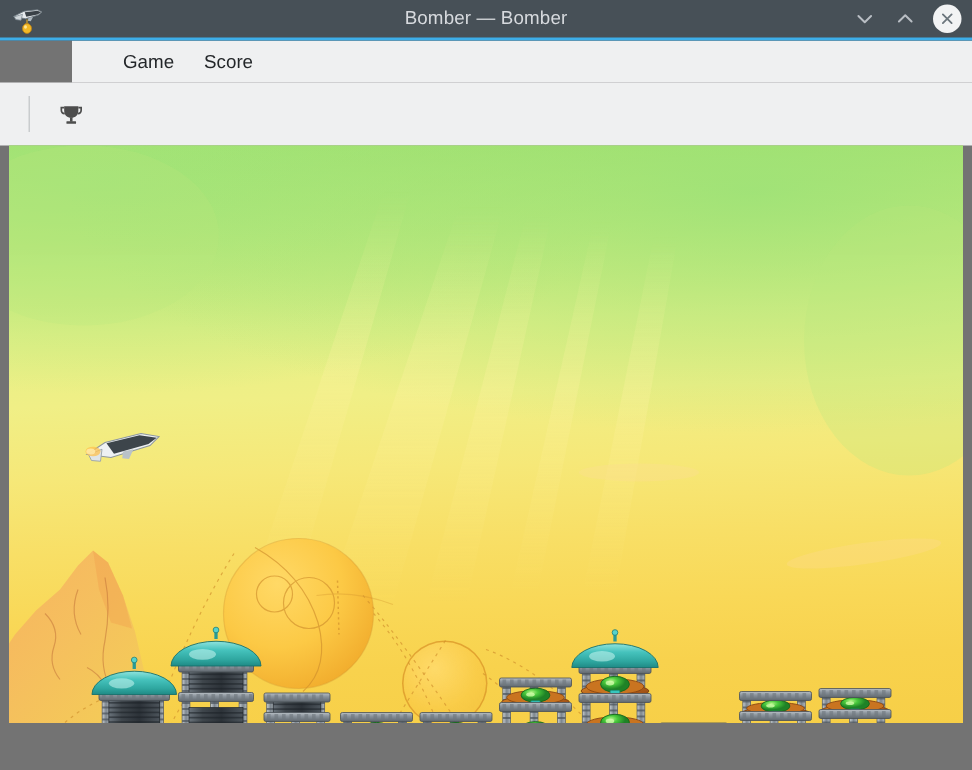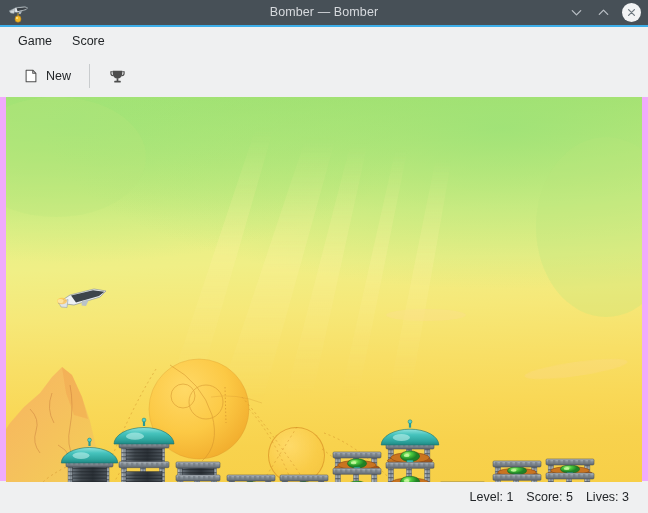--- a/index.html
+++ b/index.html
@@ -6,21 +6,21 @@
   html, body {
     width: 648px; height: 513px;
     font-family: "Liberation Sans", sans-serif;
     overflow: hidden;
     background: #eff0f1;
   }
   #app {
     width: 648px; height: 513px;
     position: relative;
     display: flex; flex-direction: column;
-    background: #f0abfc;
+    background: #737373;
   }
 
   
   .titlebar {
     height: 27px;
     background: #475057;
     display: flex; align-items: center;
     position: relative;
     flex: 0 0 27px;
     border-bottom: 2px solid #3daee9;
@@ -57,21 +57,22 @@
     background: #f2f3f4;
     display: flex; align-items: center; justify-content: center;
   }
 
   
   .menubar {
     height: 28px;
     flex: 0 0 28px;
     background: #eff0f1;
     display: flex; align-items: center;
-    padding-left: 8px;
+    padding-left: 24px;
+    margin-left: 48px;
   }
   .menuitem {
     font-size: 12.5px;
     color: #232629;
     padding: 4px 10px;
     border-radius: 2px;
     white-space: nowrap;
   }
 
   
@@ -213,29 +214,20 @@
     </div>
   </div>
 
   <div class="menubar">
     <div class="menuitem">Game</div>
     <div class="menuitem">Score</div>
   </div>
 
   <div class="toolbar">
 
-    <div class="tbutton">
-      <span class="ic">
-        <svg viewBox="0 0 18 18" width="16" height="16">
-          <path d="M3.5 2.5 H11 L14.5 6 V15.5 H3.5 Z" fill="#fff" stroke="#4d4d4d" stroke-width="1.15" stroke-linejoin="round"></path>
-          <path d="M11 2.5 V6 H14.5" fill="none" stroke="#4d4d4d" stroke-width="1.15" stroke-linejoin="round"></path>
-        </svg>
-      </span>
-      <span>New</span>
-    </div>
 
 
     <div class="tsep"></div>
 
     <div class="tbutton">
       <span class="ic">
         <svg viewBox="0 0 18 18" width="17" height="17">
           <path d="M4 3 H14 V6.2 C14 9.4 11.8 11.2 9 11.2 C6.2 11.2 4 9.4 4 6.2 Z" fill="#4d4d4d"></path>
           <path d="M4 4 H2 V5.6 C2 7.2 3 8.1 4.4 8.2" fill="none" stroke="#4d4d4d" stroke-width="1.2"></path>
           <path d="M14 4 H16 V5.6 C16 7.2 15 8.1 13.6 8.2" fill="none" stroke="#4d4d4d" stroke-width="1.2"></path>
@@ -1299,19 +1291,14 @@
             <rect x="567" y="363" width="2.4" height="4" fill="#6e767d" opacity=".6"></rect>
             <rect x="572" y="363" width="2.4" height="4" fill="#6e767d" opacity=".6"></rect>
             <rect x="577" y="363" width="2.4" height="4" fill="#6e767d" opacity=".6"></rect>
             <rect x="582" y="363" width="2.4" height="4" fill="#6e767d" opacity=".6"></rect>
           </g>
         </svg>
 
     </div>
   </div>
 
-  <div class="statusbar">
-    <span class="status-item">Level: 1</span>
-    <span class="status-item">Score: 5</span>
-    <span class="status-item">Lives: 3</span>
-  </div>
 
 </div>
 
 </body></html>

